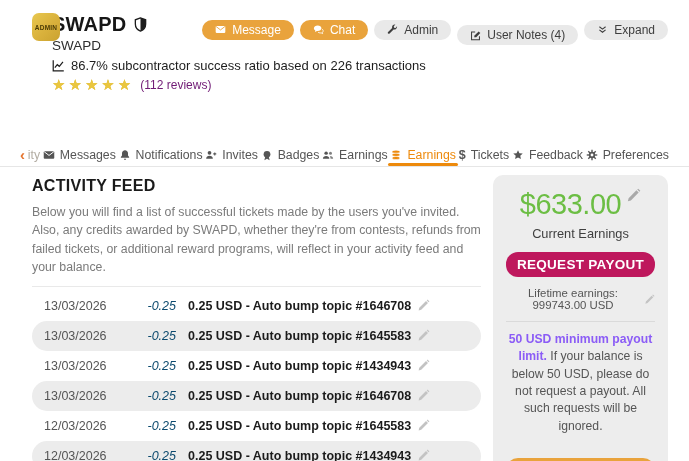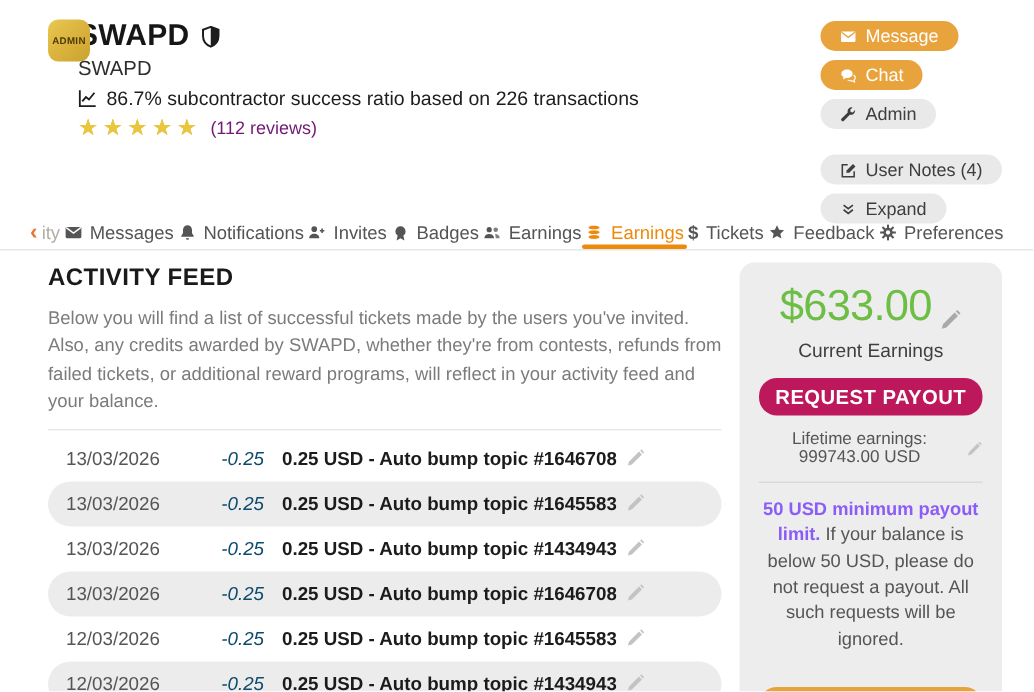--- a/index.html
+++ b/index.html
@@ -17,21 +17,21 @@
     font-size:6.5px; font-weight:bold; color:#4a3b05; letter-spacing:.2px;
   }
   .identity { margin-left:20px; }
   .title-row { display:flex; align-items:center; gap:7px; }
   .page-title { font-size:20px; font-weight:800; color:#161616; letter-spacing:.2px; }
   .subtitle { font-size:13.5px; color:#2e2e2e; margin-top:2px; }
   .stats-row { display:flex; align-items:center; gap:6px; font-size:13px; font-weight:500; color:#1d1d1d; margin-top:5px; }
   .stars-row { display:flex; align-items:center; gap:6px; margin-top:3px; }
   .stars { color:#eac63f; font-size:15px; letter-spacing:3px; text-shadow:0 0 0 #d8b32e; }
   .reviews { font-size:12px; color:#701a75; }
-  .header-buttons { position:absolute; top:14px; right:21px; display:flex; flex-direction:column; align-items:flex-start; gap:6px; }
+  .header-buttons { position:absolute; top:14px; right:21px; display:flex; flex-direction:row; align-items:center; gap:6px; }
   .btn {
     display:inline-flex; align-items:center; justify-content:center; gap:6px;
     height:20px; padding:0 13px; border:none; border-radius:10px;
     font-family:inherit; font-size:12px; cursor:pointer; white-space:nowrap;
   }
   .btn.orange { background:#e9a33c; color:#fff; }
   .btn.gray { background:#e9e9e9; color:#3e3e3e; }
   .btn svg { width:11px; height:11px; flex:0 0 auto; }
   .mt-gap { margin-top:11px; }
   
@@ -58,21 +58,21 @@
   .row.alt { background:#ececec; }
   .row .date { width:86px; color:#555; flex:0 0 auto; }
   .row .amount { width:46px; text-align:right; color:#0c4a6e; flex:0 0 auto; margin-right:12px;font-style:italic; }
   .row .desc { font-weight:bold; color:#1b1b1b; overflow:hidden; text-overflow:ellipsis; white-space:nowrap; }
   .pencil { width:13px; height:13px; color:#c3c3c3; margin-left:6px; flex:0 0 auto; cursor:pointer; }
   
   .earn-card {
     width:175px; flex:0 0 auto; background:#ededed; border-radius:10px;
     padding:13px 13px 14px; text-align:center; align-self:flex-start; margin-top:2px;
   }
-  .amount-big { display:flex; align-items:flex-end; justify-content:center; gap:5px; }
+  .amount-big { display:flex; align-items:flex-start; justify-content:center; gap:5px; }
   .amount-big .val { font-size:29px; color:#6cbe44; font-weight:400; letter-spacing:-.5px; }
   .amount-big .pencil { width:15px; height:15px; color:#a9a9a9; margin-left:0; }
   .cur-label { font-size:12.8px; color:#3f3f3f; margin:5px 0 11px; }
   .payout-btn { width:100%; height:25px; border:none; border-radius:12px; background:#be185d; color:#fff;
     font-family:inherit; font-size:13.5px; font-weight:bold; letter-spacing:.3px; cursor:pointer; }
   .lifetime { display:flex; align-items:center; justify-content:center; gap:4px; font-size:11.4px; color:#555; margin-top:10px; }
   .lifetime .pencil { width:11px; height:11px; margin-left:0; }
   .card-divider { border:none; border-top:1px solid #dadada; margin:10px 0 9px; }
   .note { font-size:12.2px; color:#555; line-height:1.42; margin-bottom:15px; }
   .note .bold { font-weight:bold; color:#8b5cf6; }

